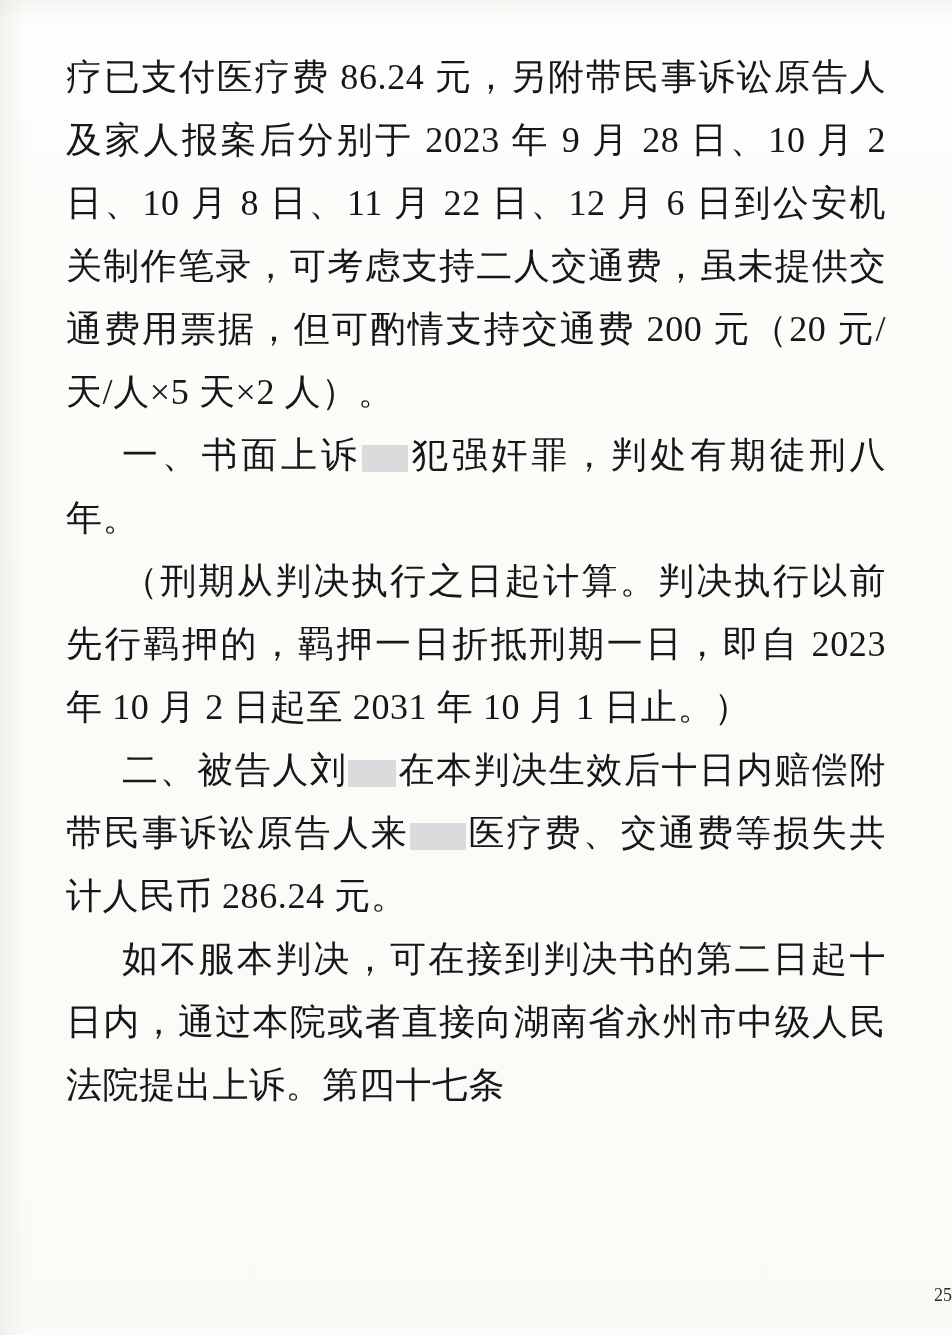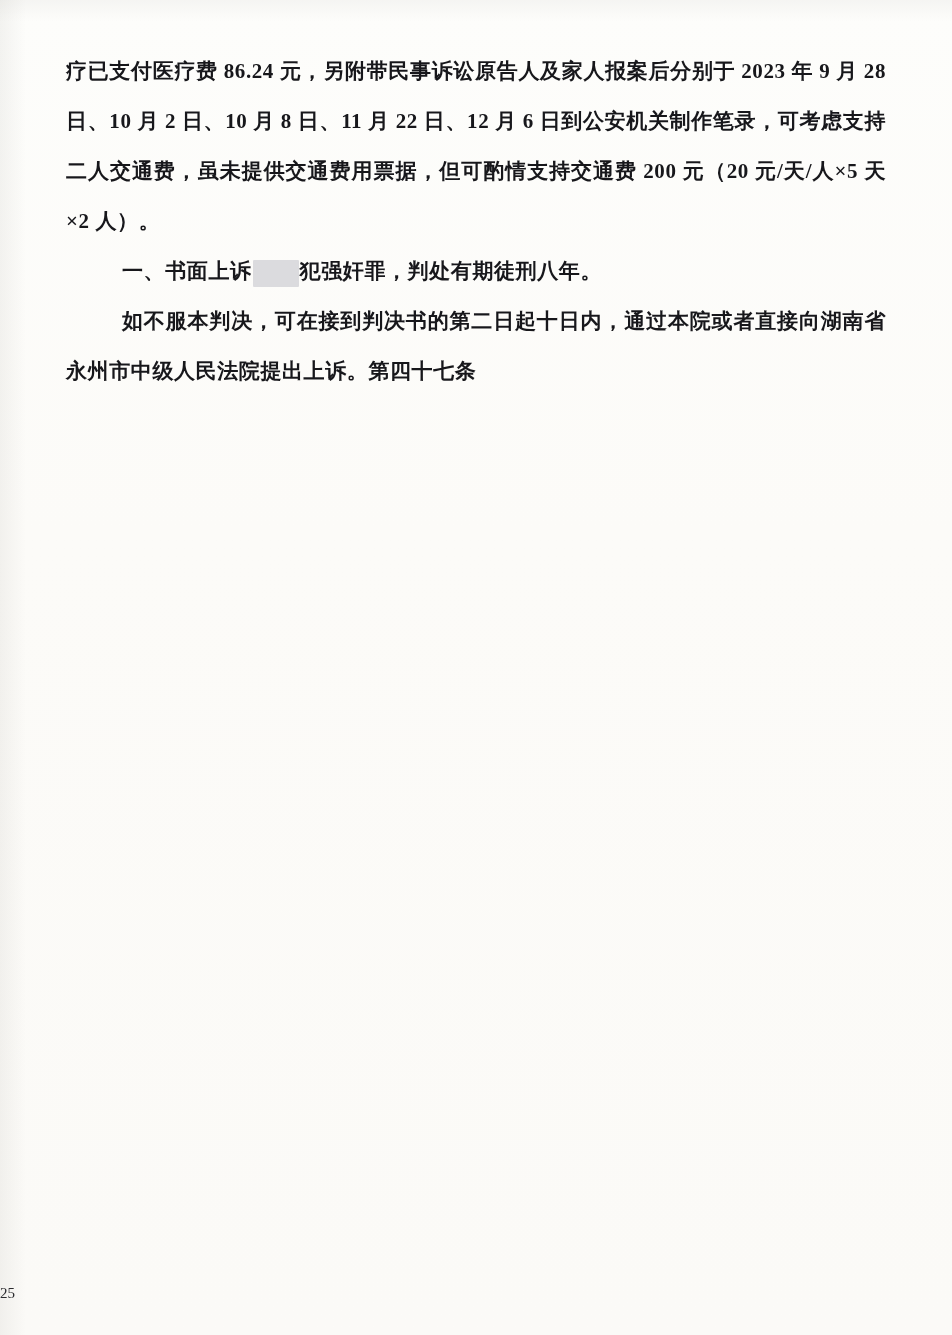--- a/index.html
+++ b/index.html
@@ -22,27 +22,26 @@
     background: linear-gradient(180deg, #fdfdfb 0%, #fcfbf8 40%, #fbfaf7 100%);
   }
   .page-inner {
     position: absolute;
     left: 66px;
     top: 46px;
     width: 820px;
     height: 1200px;
   }
   .doc-body {
-    font-size: 21px;
-    line-height: 50px;
+    font-size: 36px;
+    line-height: 63px;
     letter-spacing: 0.6px;
     text-align: justify;
     text-justify: inter-character;
     color: #17171b;
-    font-weight: bold;
   }
   .para {
     margin: 0;
     text-indent: 0;
     white-space: pre-wrap;
   }
   .para.indent {
     text-indent: 56px;
   }
   .para + .para {
@@ -61,22 +60,22 @@
   .redact.r1 { width: 46px; height: 27px; }
   .redact.r2 { width: 48px; height: 27px; }
   .redact.r3 { width: 56px; height: 27px; }
   .redact.r4 { width: 58px; height: 27px; }
 
   .page-number {
     position: absolute;
     left: 0;
     right: 0;
     top: 1285px;
-    text-align: left;
-    font-size: 15px;
+    text-align: right;
+    font-size: 18px;
     color: #2a2a2e;
     font-family: "Liberation Serif", "DejaVu Serif", serif;
   }
   
   .edge-shade-left {
     position: absolute;
     left: 0; top: 0; bottom: 0; width: 26px;
     background: linear-gradient(90deg, rgba(150,148,140,0.10), rgba(255,255,255,0));
     pointer-events: none;
   }
@@ -91,18 +90,20 @@
 <body>
 
 <div class="page">
   <div class="edge-shade-left"></div>
   <div class="edge-shade-top"></div>
 
   <div class="page-inner">
     <div class="doc-body" id="doc-body">
         <div class="para"><span>疗已支付医疗费 86.24 元，另附带民事诉讼原告人及家人报案后分别于 2023 年 9 月 28 日、10 月 2 日、10 月 8 日、11 月 22 日、12 月 6 日到公安机关制作笔录，可考虑支持二人交通费，虽未提供交通费用票据，但可酌情支持交通费 200 元（20 元/天/人×5 天×2 人）。</span></div>
         <div class="para indent"><span>一、书面上诉</span><span class="redact r1"></span><span>犯强奸罪，判处有期徒刑八年。</span></div>
+        <div class="para indent"><span>（刑期从判决执行之日起计算。判决执行以前先行羁押的，羁押一日折抵刑期一日，即自 2023 年 10 月 2 日起至 2031 年 10 月 1 日止。）</span></div>
+        <div class="para indent"><span>二、被告人刘</span><span class="redact r2"></span><span>在本判决生效后十日内赔偿附带民事诉讼原告人来</span><span class="redact r3"></span><span>医疗费、交通费等损失共计人民币 286.24 元。</span></div>
         <div class="para indent"><span>如不服本判决，可在接到判决书的第二日起十日内，通过本院或者直接向湖南省永州市中级人民法院提出上诉。第四十七条</span></div>
       </div>
   </div>
 
   <div class="page-number">25</div>
 </div>
 
 </body></html>

